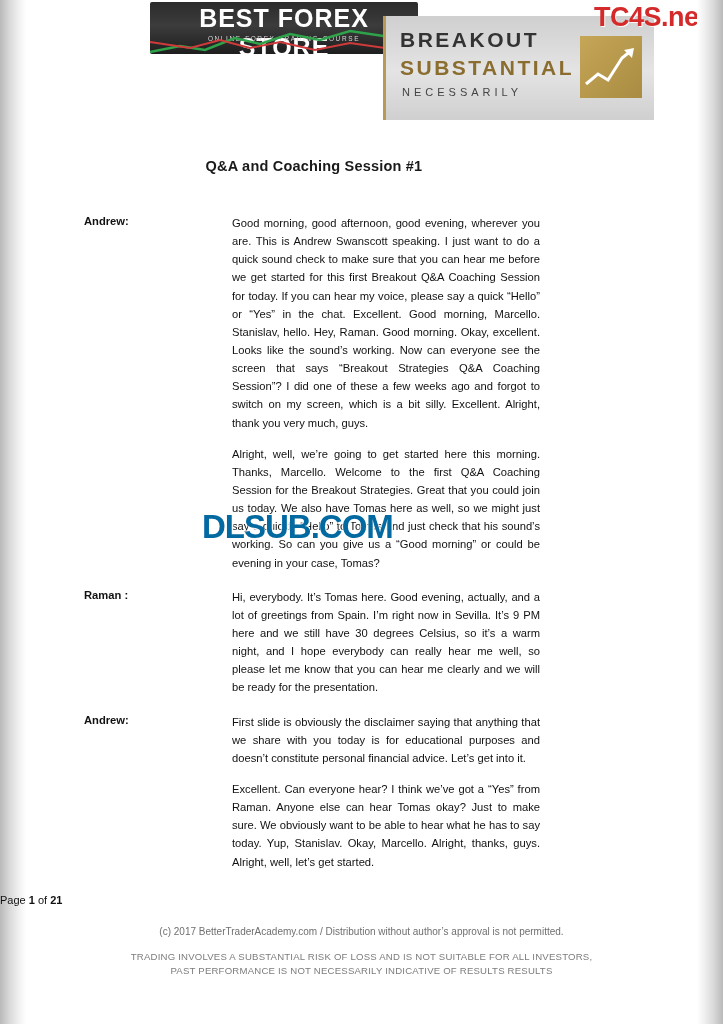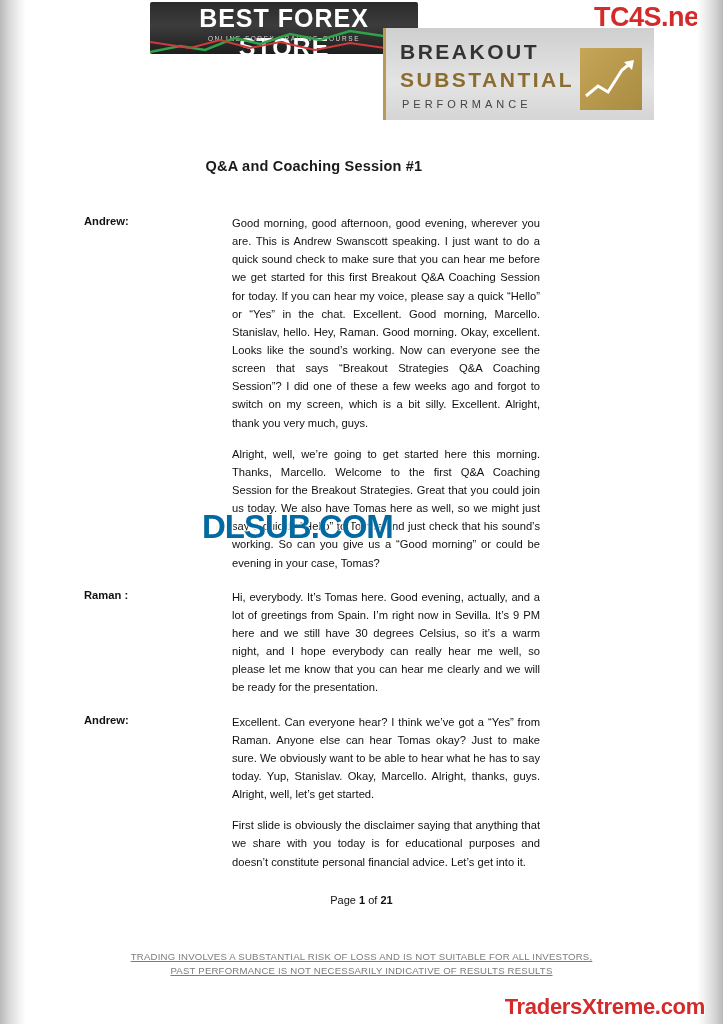--- a/index.html
+++ b/index.html
@@ -82,21 +82,21 @@
     position: absolute;
     left: 0;
     bottom: 0;
     width: 268px;
     height: 26px;
   }
 
   .banner-bs {
     position: absolute;
     left: 383px;
-    top: 28px;
+    top: 16px;
     width: 268px;
     height: 110px;
     background: linear-gradient(to bottom, #cfcfcf 0%, #e4e4e4 50%, #cdcdcd 100%);
     border-left: 3px solid #b99a55;
   }
   .bs-line1 {
     position: absolute;
     left: 14px;
     top: 12px;
     font-size: 21px;
@@ -197,21 +197,21 @@
     margin: 0 4px 13px 0;
   }
   .speech p:last-child { margin-bottom: 0; }
 
   
   .page-number {
     position: absolute;
     left: 0;
     right: 0;
     top: 894px;
-    text-align: center;
+    text-align: left;
     font-size: 11px;
     color: #111111;
   }
   .page-number b { font-weight: bold; }
 
   .footer-legal {
     position: absolute;
     left: 0;
     right: 0;
     top: 926px;
@@ -222,21 +222,20 @@
   .footer-risk {
     position: absolute;
     left: 0;
     right: 0;
     top: 950px;
     text-align: center;
     font-size: 9.6px;
     color: #7c7c7c;
     line-height: 1.45;
     letter-spacing: .2px;
-    text-decoration: underline;
   }
 
   
   .wm-dlsub {
     position: absolute;
     left: 202px;
     top: 508px;
     font-size: 33px;
     font-weight: bold;
     color: #0369a1;
@@ -270,21 +269,21 @@
       <div class="bf-sub">ONLINE FOREX TRADING COURSE</div>
       <svg class="bf-chart" viewBox="0 0 268 26" preserveAspectRatio="none">
         <polyline points="0,24 30,18 55,22 85,10 110,16 140,6 170,12 200,3 240,9 268,2" fill="none" stroke="#2fa34a" stroke-width="2.5"></polyline>
         <polyline points="0,14 40,20 70,12 100,20 130,14 165,22 200,15 235,20 268,14" fill="none" stroke="#cf3a3a" stroke-width="2"></polyline>
       </svg>
     </div>
 
     <div class="banner-bs">
       <div class="bs-line1">BREAKOUT</div>
       <div class="bs-line2">SUBSTANTIAL</div>
-      <div class="bs-line3">PERFORMANCE</div>
+      <div class="bs-line3">NECESSARILY</div>
       <div class="bs-badge">
         <svg width="62" height="62" viewBox="0 0 62 62">
           <polyline points="6,48 18,38 28,44 42,22 52,14" fill="none" stroke="#ffffff" stroke-width="3"></polyline>
           <polygon points="44,14 54,12 52,22" fill="#ffffff"></polygon>
         </svg>
       </div>
     </div>
 
     <div class="wm-tc4s">TC4S.net</div>
   </div>
@@ -311,33 +310,33 @@
       <div class="entry">
         <div class="speaker">Raman :</div>
         <div class="speech">
           <p>Hi, everybody. It’s Tomas here. Good evening, actually, and a lot of greetings from Spain. I’m right now in Sevilla. It’s 9 PM here and we still have 30 degrees Celsius, so it’s a warm night, and I hope everybody can really hear me well, so please let me know that you can hear me clearly and we will be ready for the presentation.</p>
         </div>
       </div>
 
       <div class="entry">
         <div class="speaker">Andrew:</div>
         <div class="speech">
+          <p>First slide is obviously the disclaimer saying that anything that we share with you today is for educational purposes and doesn’t constitute personal financial advice. Let’s get into it.</p>
           <p>Excellent. Can everyone hear? I think we’ve got a “Yes” from Raman. Anyone else can hear Tomas okay? Just to make sure. We obviously want to be able to hear what he has to say today. Yup, Stanislav. Okay, Marcello. Alright, thanks, guys. Alright, well, let’s get started.</p>
-          <p>First slide is obviously the disclaimer saying that anything that we share with you today is for educational purposes and doesn’t constitute personal financial advice. Let’s get into it.</p>
         </div>
       </div>
 
     </div>
   </div>
 
   <div class="page-number">
     <span>Page </span><b>1</b><span> of </span><b>21</b>
   </div>
 
+  <div class="footer-legal">(c) 2017 BetterTraderAcademy.com / Distribution without author’s approval is not permitted.</div>
   <div class="footer-risk">
     <div>TRADING INVOLVES A SUBSTANTIAL RISK OF LOSS AND IS NOT SUITABLE FOR ALL INVESTORS,</div>
     <div>PAST PERFORMANCE IS NOT NECESSARILY INDICATIVE OF RESULTS RESULTS</div>
   </div>
 
   <div class="wm-dlsub">DLSUB.COM</div>
-  <div class="wm-tx">TradersXtreme.com</div>
 
 </div>
 
 </body></html>

